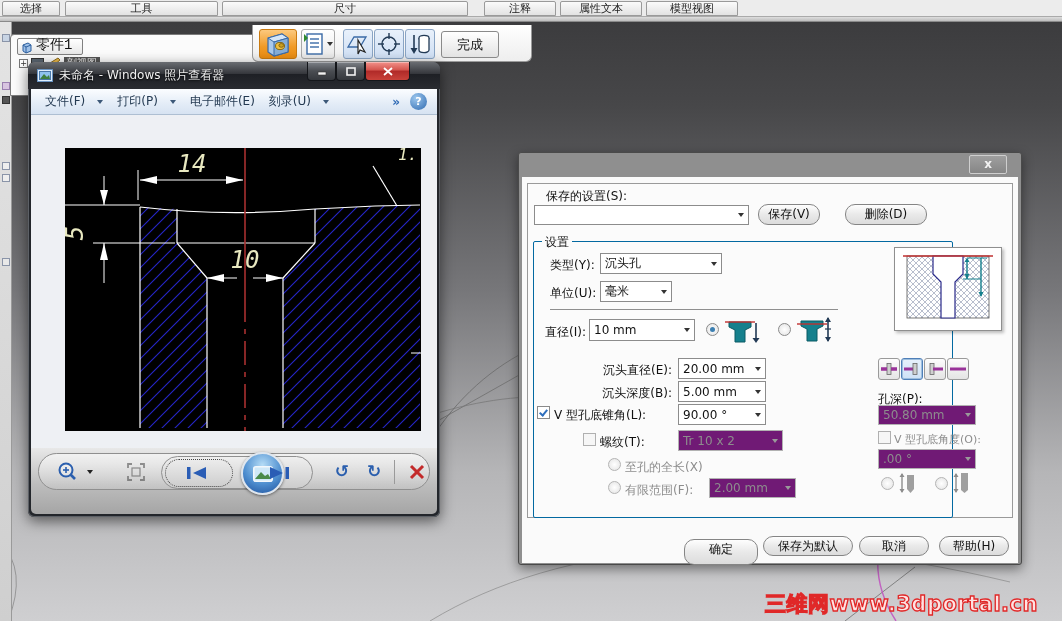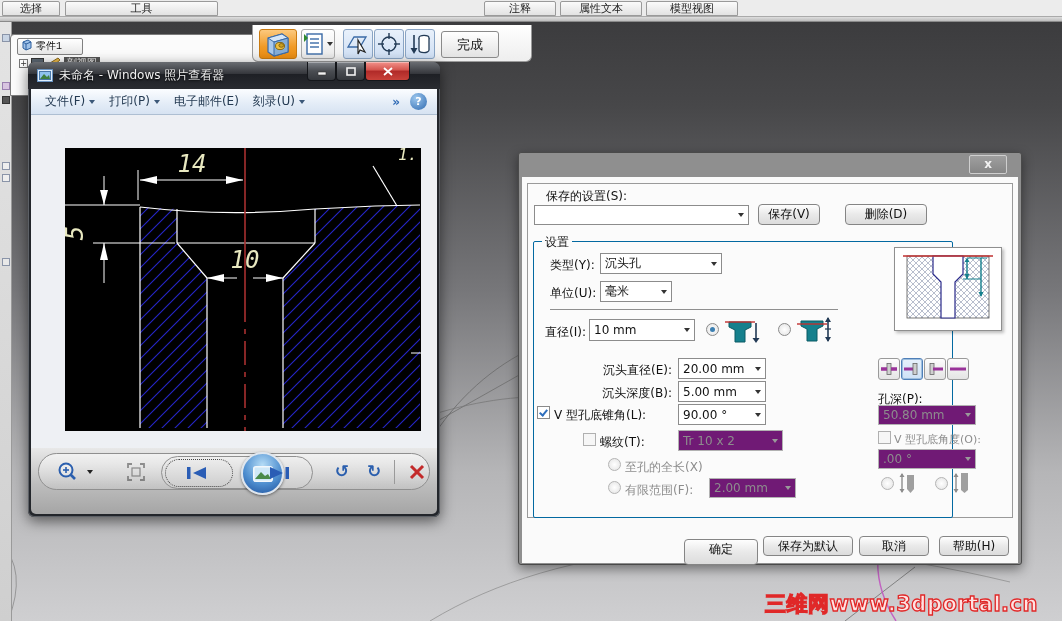--- a/index.html
+++ b/index.html
@@ -20,21 +20,21 @@
   .lsicon { position:absolute; left:2px; width:8px; height:8px; border:1px solid #8a94a8; background:#c8d4e4; }
   .gripdots { position:absolute; left:98px; top:24px; width:70px; height:4px;
     border-top:2px dotted #9d9d9d; }
 
   .watermark { position:absolute; right:24px; bottom:3px; font-size:21px; font-weight:bold; letter-spacing:0.5px;
     color:#ffe2e2; -webkit-text-stroke:1.3px #e02828; text-shadow:0 0 1px #ff9090; white-space:nowrap; }
 
   
   .treepanel { left:10px; top:34px; width:248px; height:62px; background:#fbfbfb; border:1px solid #7b7b7b; border-radius:4px 4px 0 0; }
   .parttab { position:absolute; left:6px; top:3px; width:66px; height:17px; background:linear-gradient(#ffffff,#e7e7e7);
-    border:1px solid #808080; border-radius:2px; display:flex; align-items:flex-start; gap:3px; padding:0 3px; font-size:10px;font-family:Liberation Mono, monospace; }
+    border:1px solid #808080; border-radius:2px; display:flex; align-items:flex-end; gap:3px; padding:0 3px; font-size:14px;font-family:Liberation Mono, monospace; }
   .treerow { position:absolute; left:8px; top:21px; height:14px; display:flex; align-items:center; gap:3px; font-size:10px; }
   .plusbox { width:9px; height:9px; border:1px solid #777; background:#fff; font-size:8px; line-height:7px; text-align:center; color:#333; }
   .treetag { background:#555; color:#eee; padding:0 3px; height:12px; line-height:12px; }
 
   
   .toolbar { left:252px; top:25px; width:280px; height:37px; background:linear-gradient(#ffffff,#eeeeee);
     border:1px solid #9a9a9a; border-top:none; border-radius:0 0 6px 6px; }
   .tbtn { position:absolute; top:4px; height:30px; border-radius:3px; display:flex; align-items:center; justify-content:center; }
   .tbtn.orange { background:linear-gradient(#fcc97e,#f09a26 60%,#e98c12); border:1px solid #c97a10; }
   .tbtn.plain  { background:linear-gradient(#ffffff,#e9e9e9); border:1px solid #a9a9a9; }
@@ -49,21 +49,21 @@
   .vtitle { position:absolute; left:0; top:0; width:100%; height:27px;
     background:linear-gradient(#6a6d72,#33353a 45%,#1e2025 46%,#2a2c31); border-radius:7px 7px 0 0;
     display:flex; align-items:center; color:#f0f0f0; font-size:12px; text-shadow:0 1px 2px #000; }
   .winbtn { position:absolute; top:0; height:19px; border:1px solid #14161a; border-top:none;
     border-radius:0 0 4px 4px; box-shadow:inset 0 1px 0 rgba(255,255,255,.35); display:flex; align-items:center; justify-content:center; }
   .winbtn.gray { background:linear-gradient(#7e8288,#4a4d52 50%,#35383d); }
   .winbtn.red  { background:linear-gradient(#f3928b,#d4544d 45%,#b02a28 50%,#c9423a); }
   .vmenu { position:absolute; left:3px; top:27px; width:406px; height:26px;
     background:linear-gradient(#fbfdff,#e3ecf7 60%,#d7e3f2); border-bottom:1px solid #aebfd2;
     display:flex; align-items:center; color:#243a52; font-size:12px; }
-  .vmenuitem { display:flex; align-items:center; gap:4px; margin-left:14px; }
+  .vmenuitem { display:flex; align-items:center; gap:12px; margin-left:14px; }
   .marrow { width:0; height:0; border-left:3px solid transparent; border-right:3px solid transparent; border-top:4px solid #3c5878; }
   .vcontent { position:absolute; left:3px; top:53px; width:406px; height:333px; background:#eef0f4; }
   .vimage { position:absolute; left:34px; top:33px; width:356px; height:283px; background:#000; }
   .vbottom { position:absolute; left:3px; top:386px; width:406px; height:66px;
     background:linear-gradient(#e8e8e8,#bdbdbd 55%,#a5a5a5); border-radius:0 0 5px 5px; }
   .pill { position:absolute; left:7px; top:5px; width:392px; height:37px; border:1px solid #8f8f8f; border-radius:19px;
     background:linear-gradient(rgba(255,255,255,.55),rgba(255,255,255,.12)); }
   .navgroup { position:absolute; left:122px; top:2px; width:152px; height:33px; border:1px solid #909090; border-radius:17px;
     background:linear-gradient(#efefef,#cccccc); }
   .bigbtn { position:absolute; left:79px; top:-5px; width:43px; height:43px; border-radius:50%;
@@ -81,38 +81,39 @@
   .dinner { position:absolute; left:5px; top:6px; width:486px; height:335px; border:1px solid #9a9a9a; background:#fbfbfb; }
   .grp { position:absolute; border:1px solid #0369a1; border-radius:2px; }
   .grplabel { position:absolute; top:-8px; left:8px; background:#fbfbfb; padding:0 3px; font-size:12px; }
   .lbl { position:absolute; font-size:12px; white-space:nowrap; }
   .combo { position:absolute; background:#fff; border:1px solid #8c8c8c; display:flex; align-items:center;
     font-size:12px; padding:0 4px; }
   .combo .spacer { flex:1; }
   .combo.gray { background:#701a75; color:#8d8d8d; border-color:#b2b2b2; }
   .combo.gray .ddarrow { border-top-color:#9a9a9a; }
   .btn { position:absolute; background:linear-gradient(#fefefe,#e9e9e9 50%,#dcdcdc); border:1px solid #858585;
-    border-radius:4px; font-size:12px; text-align:center; }
+    border-radius:10px; font-size:12px; text-align:center; }
   .cb { position:absolute; width:13px; height:13px; border:1px solid #8a8a8a; background:#fff; }
   .cb.gray { border-color:#b0b0b0; background:#f6f6f6; }
   .cb .check { position:absolute; left:3px; top:1px; width:5px; height:8px; border-right:2px solid #2e6fbd; border-bottom:2px solid #2e6fbd; transform:rotate(40deg); }
   .radio { position:absolute; width:13px; height:13px; border:1px solid #8a8a8a; border-radius:50%; background:radial-gradient(#ffffff,#e2e2e2); }
   .radio.gray { border-color:#b4b4b4; }
   .radio .dot { position:absolute; left:3px; top:3px; width:5px; height:5px; border-radius:50%; background:#3c7fb1; }
   .extbtn { position:absolute; width:22px; height:22px; top:181px; background:linear-gradient(#fdfdfd,#e4e4e4); border:1px solid #9a9a9a; border-radius:3px;
     display:flex; align-items:center; justify-content:center; }
   .extbtn.sel { background:linear-gradient(#e7f1fc,#cfe2f6); border:1px solid #4f7fb8; box-shadow:inset 0 0 0 1px #9cbede; }
   .previewbox { position:absolute; left:372px; top:70px; width:108px; height:84px; background:#fff; border:1px solid #8f8f8f; box-shadow:2px 2px 3px rgba(0,0,0,.25); }
 </style>
 </head>
 <body>
 
 <div class="abs menubar">
   <div class="mtab" style="left:2px;width:58px">选择</div>
   <div class="mtab" style="left:65px;width:153px">工具</div>
+  <div class="mtab" style="left:222px;width:246px">尺寸</div>
   <div class="mtab" style="left:484px;width:72px">注释</div>
   <div class="mtab" style="left:560px;width:82px">属性文本</div>
   <div class="mtab" style="left:646px;width:92px">模型视图</div>
 </div>
 <div class="abs substrip"></div>
 
 <div class="abs canvas">
   <svg width="1062" height="599" viewBox="0 0 1062 599" style="position:absolute;left:0;top:0">
     <path d="M418,410 L560,330" stroke="#6e6e6e" fill="none" stroke-width="1" opacity="0.8"></path>
     <path d="M425,395 C470,380 520,372 555,376" stroke="#787878" fill="none" stroke-width="1" opacity="0.8"></path>

